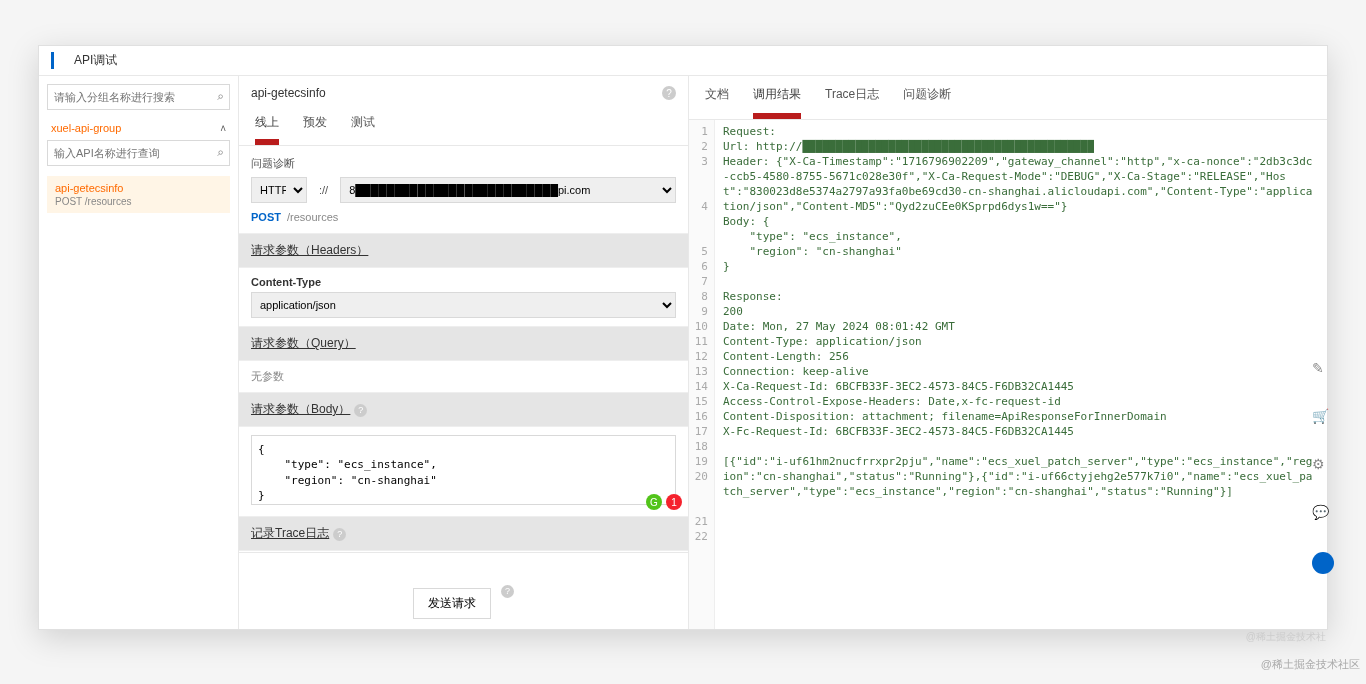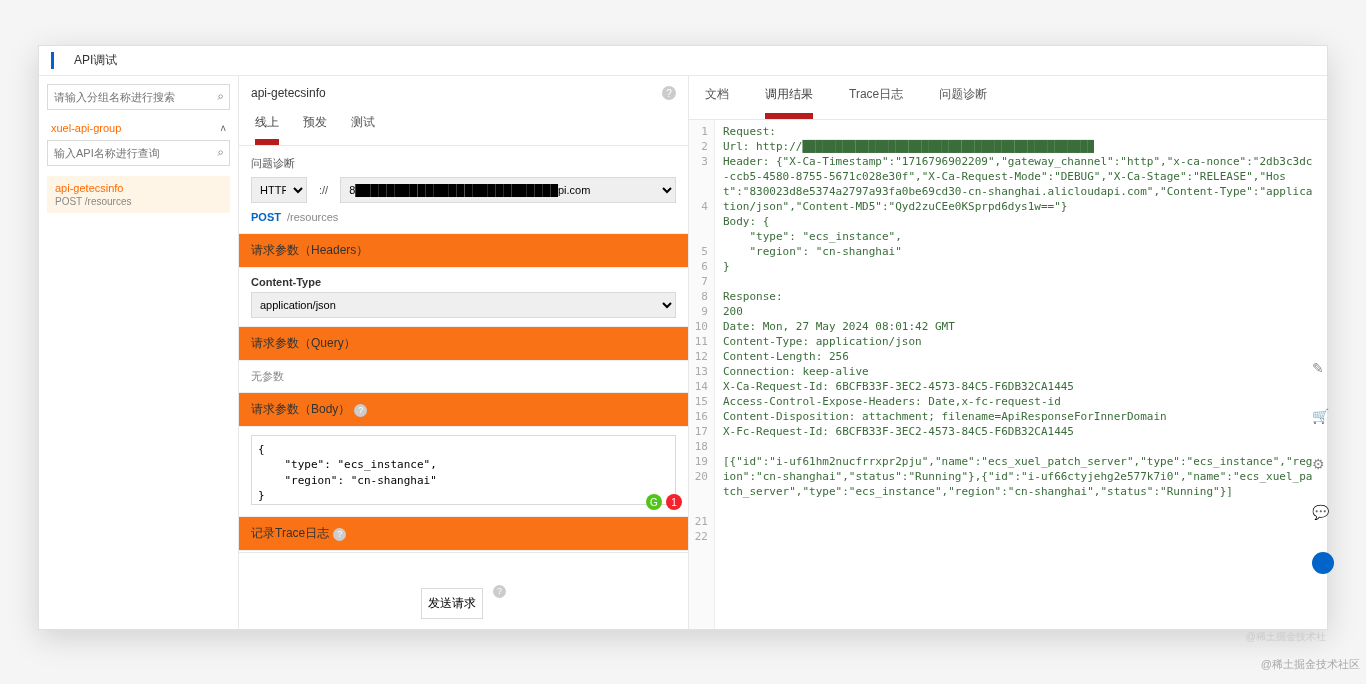--- a/index.html
+++ b/index.html
@@ -27,37 +27,37 @@
 .center-scroll { flex: 1; overflow-y: auto; }
 .section-label { padding: 10px 12px 6px; font-size: 11px; color: #555; }
 .domain-row { display: flex; gap: 12px; padding: 0 12px 8px; align-items: center; }
 .domain-row select { height: 26px; border: 1px solid #d9d9d9; font-size: 11px; padding: 0 4px; }
 .domain-row .proto { width: 56px; }
 .domain-row .sep { font-size: 11px; color: #555; }
 .domain-row .host { flex: 1; }
 .method-line { padding: 0 12px 10px; font-size: 11px; }
 .method-line .m { color: #0064c8; font-weight: 600; }
 .method-line .p { color: #888; margin-left: 6px; }
-.sect-header { background: #f97316; padding: 8px 12px; font-size: 12px; font-weight: 500; border-top: 1px solid #eee; border-bottom: 1px solid #eee; }
+.sect-header { background: #e5e5e5; padding: 8px 12px; font-size: 12px; font-weight: 500; border-top: 1px solid #eee; border-bottom: 1px solid #eee; text-decoration: underline; }
 .sect-body { padding: 8px 12px; }
 .field-label { font-size: 11px; font-weight: 600; margin-bottom: 4px; }
 .select-full { width: 100%; height: 26px; border: 1px solid #d9d9d9; font-size: 11px; padding: 0 4px; }
 .muted { color: #888; font-size: 11px; }
 .body-editor { position: relative; }
 .body-editor textarea { width: 100%; height: 70px; border: 1px solid #d9d9d9; font-family: Menlo, Consolas, monospace; font-size: 11px; padding: 6px; resize: vertical; line-height: 1.4; }
 .body-badges { position: absolute; right: 6px; bottom: 6px; display: flex; gap: 4px; }
 .badge-g { width: 16px; height: 16px; border-radius: 50%; background: #52c41a; color: #fff; font-size: 10px; display: inline-flex; align-items: center; justify-content: center; }
 .badge-r { width: 16px; height: 16px; border-radius: 50%; background: #f5222d; color: #fff; font-size: 10px; display: inline-flex; align-items: center; justify-content: center; }
 .q-icon { display: inline-flex; width: 13px; height: 13px; border-radius: 50%; background: #ccc; color: #fff; font-size: 9px; align-items: center; justify-content: center; margin-left: 4px; }
 .toggle { width: 34px; height: 18px; border-radius: 9px; background: #555; position: relative; cursor: pointer; }
 .toggle::after { content: ""; position: absolute; left: 2px; top: 2px; width: 14px; height: 14px; border-radius: 50%; background: #fff; }
 .center-footer { border-top: 1px solid #e8e8e8; padding: 10px; display: flex; justify-content: center; align-items: center; gap: 6px; }
-.btn-send { padding: 6px 6px; border: 1px solid #d9d9d9; background: #fff; font-size: 12px; cursor: pointer; margin-top: 25px; }
+.btn-send { padding: 6px 14px; border: 1px solid #d9d9d9; background: #fff; font-size: 12px; cursor: pointer; margin-top: 25px; }
 .right { flex: 1; display: flex; flex-direction: column; }
-.right-tabs { display: flex; gap: 36px; padding: 0 16px; border-bottom: 1px solid #e8e8e8; }
+.right-tabs { display: flex; gap: 24px; padding: 0 16px; border-bottom: 1px solid #e8e8e8; }
 .right-tabs .tab { padding: 10px 0; }
 .code-area { flex: 1; overflow: auto; font-family: Menlo, Consolas, monospace; font-size: 11px; line-height: 15px; display: flex; }
 .gutter { width: 26px; text-align: right; padding: 4px 6px 4px 0; color: #aaa; background: #fafafa; border-right: 1px solid #eee; white-space: pre; }
 .code { flex: 1; padding: 4px 8px; white-space: pre-wrap; word-break: break-all; color: #3a6d3a; }
 .watermark { position: fixed; bottom: 12px; right: 6px; font-size: 11px; color: #aaa; }
 .watermark2 { position: absolute; right: 40px; bottom: 40px; font-size: 10px; color: #ccc; }
 .side-tools { position: absolute; right: 32px; top: 360px; display: flex; flex-direction: column; gap: 30px; }
 .side-tools span { width: 18px; height: 18px; font-size: 14px; color: #888; cursor: pointer; }
 .side-tools .blue { width: 22px; height: 22px; border-radius: 50%; background: #0064c8; }
 </style>

